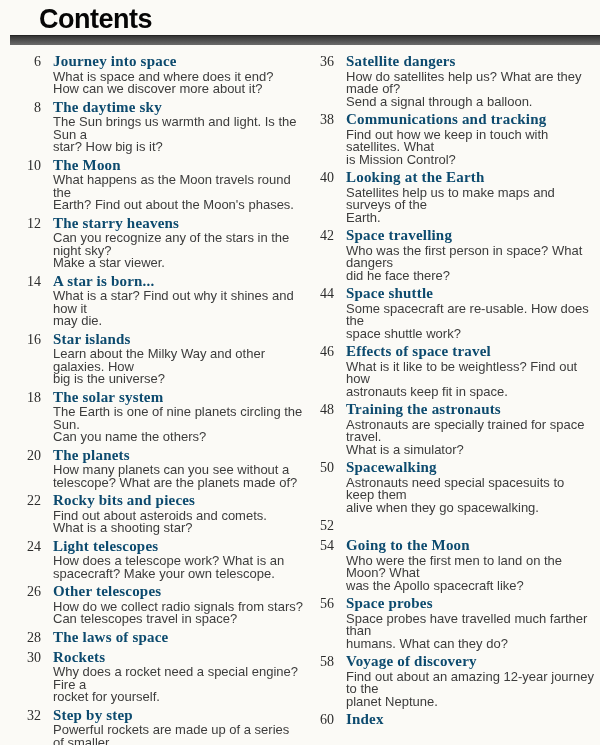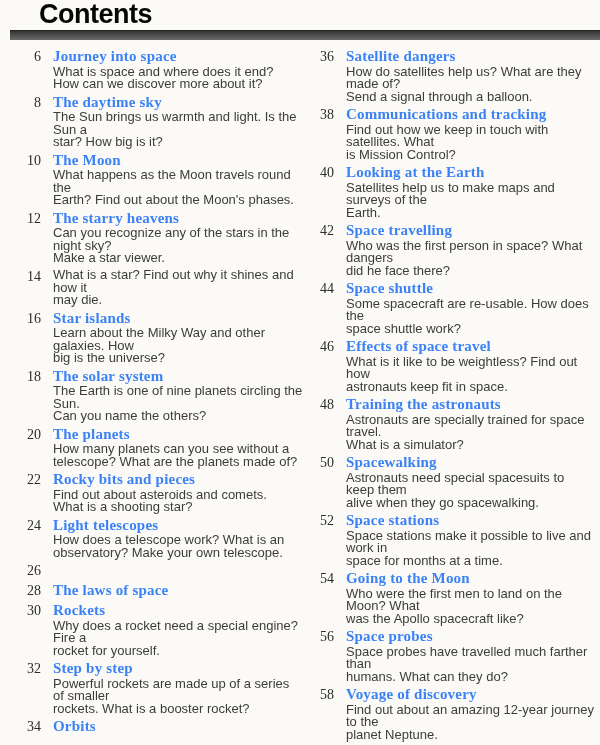--- a/index.html
+++ b/index.html
@@ -9,20 +9,21 @@
   }
   body {
     width: 600px;
     height: 745px;
     overflow: hidden;
     font-family: "Liberation Sans", sans-serif;
     color: #222;
     position: relative;
   }
   .page-header {
+    padding-top: 5px;
   }
   .page-title {
     font-family: "Liberation Sans", sans-serif;
     font-weight: 700;
     font-size: 27px;
     letter-spacing: -0.5px;
     color: #060606;
     margin: 0 0 2px 39px;
     line-height: 28px;
   }
@@ -56,21 +57,21 @@
     color: #2c2c2c;
   }
   .entry-body {
     min-width: 0;
   }
   .entry-title {
     font-family: "Liberation Serif", "DejaVu Serif", serif;
     font-weight: 700;
     font-size: 15px;
     line-height: 16px;
-    color: #3b82f6;
+    color: #0c4a6e;
     letter-spacing: 0.2px;
   }
   .entry-desc {
     font-family: "Liberation Sans", sans-serif;
     font-size: 13px;
     line-height: 12.5px;
     color: #3c3c3c;
     margin-top: 1.5px;
     white-space: pre-line;
   }
@@ -117,20 +118,21 @@
     <div class="entry-body">
       <div class="entry-title">The starry heavens</div>
       <div class="entry-desc">Can you recognize any of the stars in the night sky?
 Make a star viewer.</div>
     </div>
   </div>
 
   <div class="entry">
     <span class="num">14</span>
     <div class="entry-body">
+      <div class="entry-title">A star is born...</div>
       <div class="entry-desc">What is a star? Find out why it shines and how it
 may die.</div>
     </div>
   </div>
 
   <div class="entry">
     <span class="num">16</span>
     <div class="entry-body">
       <div class="entry-title">Star islands</div>
       <div class="entry-desc">Learn about the Milky Way and other galaxies. How
@@ -163,26 +165,31 @@
       <div class="entry-desc">Find out about asteroids and comets.
 What is a shooting star?</div>
     </div>
   </div>
 
   <div class="entry">
     <span class="num">24</span>
     <div class="entry-body">
       <div class="entry-title">Light telescopes</div>
       <div class="entry-desc">How does a telescope work? What is an
-observatory? Make your own telescope.</div>
+spacecraft? Make your own telescope.</div>
     </div>
   </div>
 
   <div class="entry">
     <span class="num">26</span>
+    <div class="entry-body">
+      <div class="entry-title">Other telescopes</div>
+      <div class="entry-desc">How do we collect radio signals from stars?
+Can telescopes travel in space?</div>
+    </div>
   </div>
 
   <div class="entry">
     <span class="num">28</span>
     <div class="entry-body">
       <div class="entry-title">The laws of space</div>
     </div>
   </div>
 
   <div class="entry">
@@ -279,25 +286,20 @@
     <span class="num">50</span>
     <div class="entry-body">
       <div class="entry-title">Spacewalking</div>
       <div class="entry-desc">Astronauts need special spacesuits to keep them
 alive when they go spacewalking.</div>
     </div>
   </div>
 
   <div class="entry">
     <span class="num">52</span>
-    <div class="entry-body">
-      <div class="entry-title">Space stations</div>
-      <div class="entry-desc">Space stations make it possible to live and work in
-space for months at a time.</div>
-    </div>
   </div>
 
   <div class="entry">
     <span class="num">54</span>
     <div class="entry-body">
       <div class="entry-title">Going to the Moon</div>
       <div class="entry-desc">Who were the first men to land on the Moon? What
 was the Apollo spacecraft like?</div>
     </div>
   </div>

